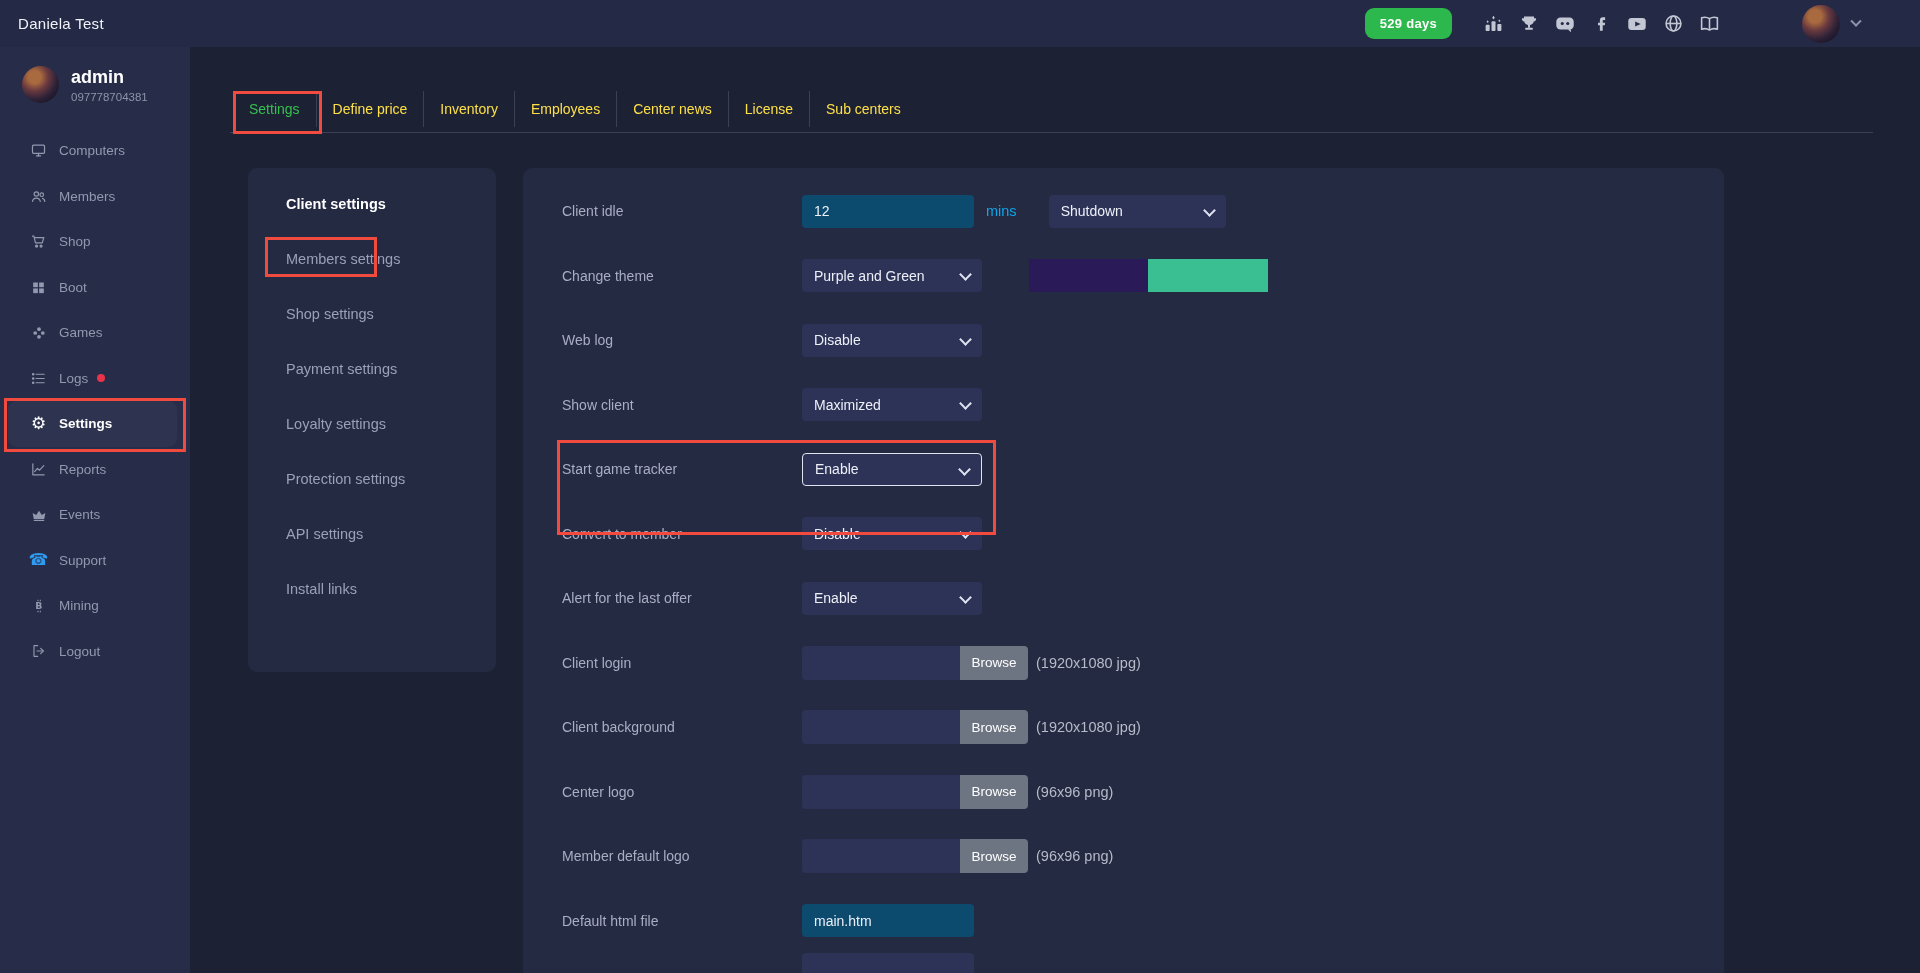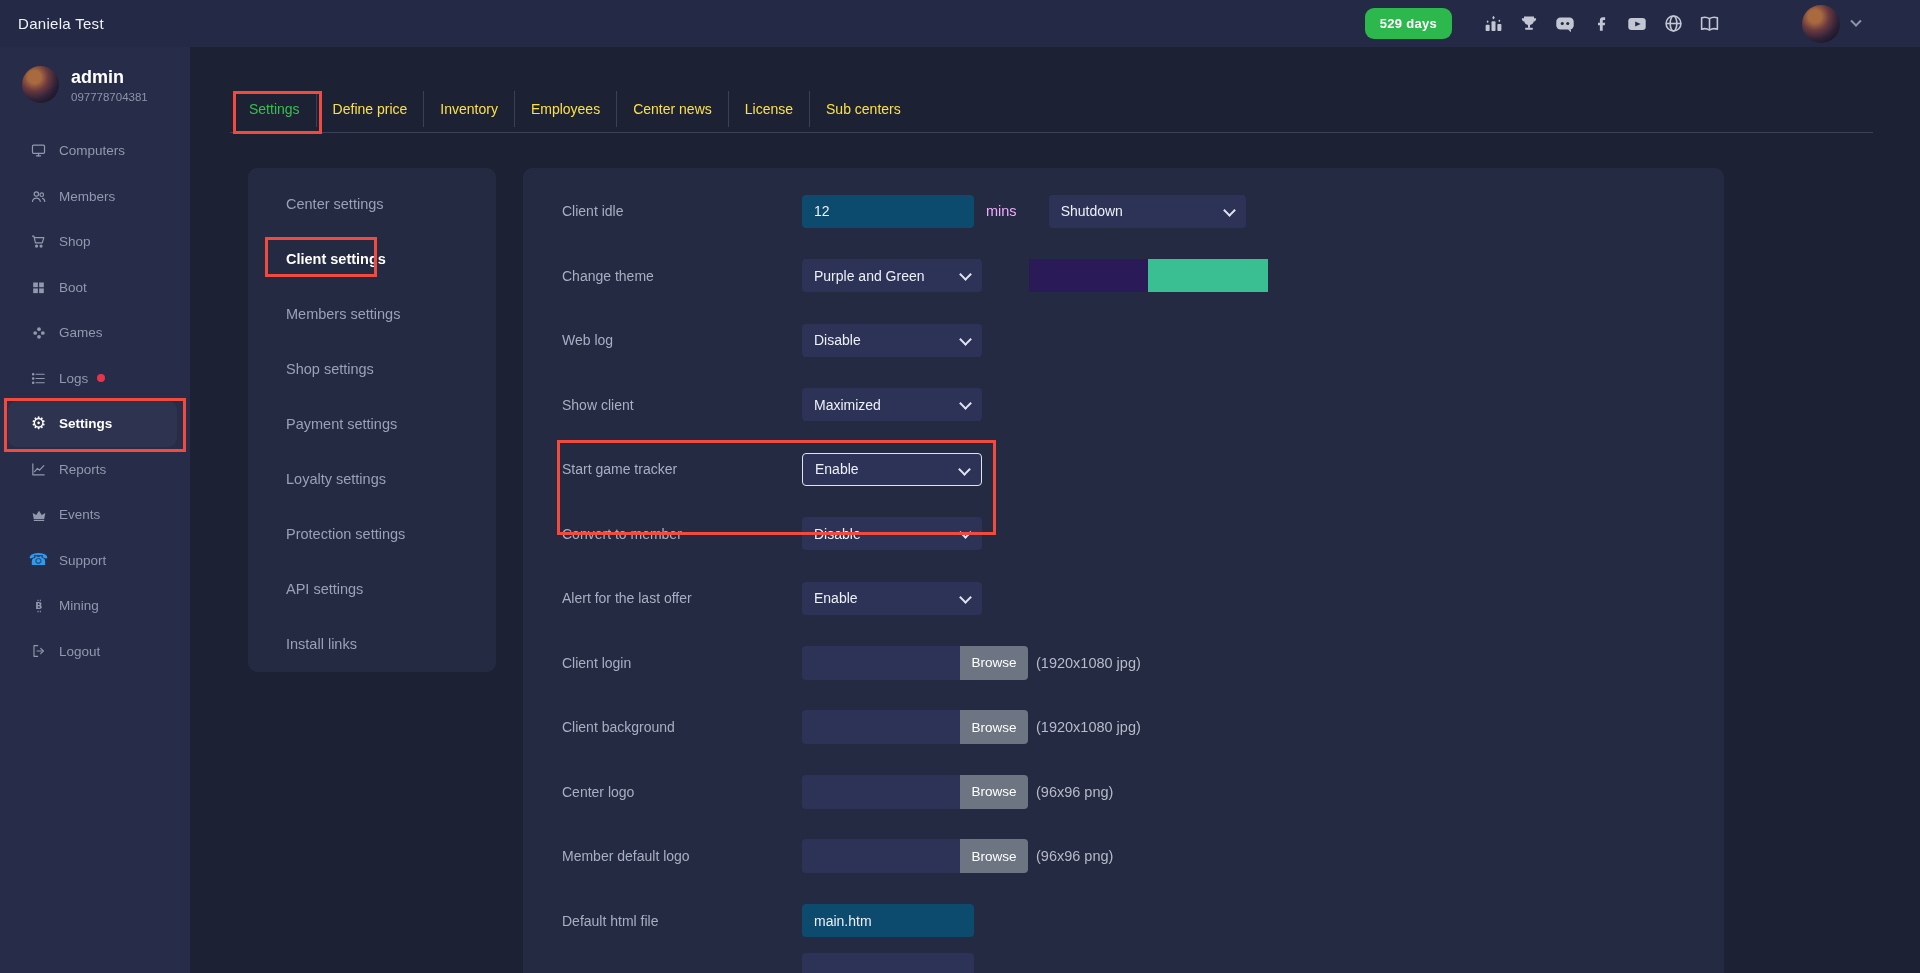--- a/index.html
+++ b/index.html
@@ -67,22 +67,22 @@
     background:#242a42; border-radius:9px; padding:11px 0 0 39px; z-index:1; }
   .frow { height:64.5px; display:flex; align-items:center; position:relative; }
   .flabel { width:240px; color:#a9aec2; font-size:14px; flex:none; }
   .inp { width:172px; height:33px; background:#0c4a6e; border-radius:4px;
     display:flex; align-items:center; padding:0 12px; font-size:14px; color:#eef0f8; }
   .sel { width:180px; height:33px; background:#2d3357; border-radius:4px; position:relative;
     display:flex; align-items:center; padding:0 28px 0 12px; font-size:14px; color:#eef0f8;
     cursor:pointer; flex:none; }
   .sel::after { content:""; position:absolute; right:12px; top:11px; width:7px; height:7px;
     border-right:2px solid #dfe3f0; border-bottom:2px solid #dfe3f0; transform:rotate(45deg); }
-  .suffix { margin:0 11px 0 12px; color:#f0abfc; font-size:14.5px; }
-  .sel.second { width:197px; margin-left:21px; }
+  .suffix { margin:0 11px 0 12px; color:#0ea5e9; font-size:14.5px; }
+  .sel.second { width:177px; margin-left:21px; }
   .swatches { display:flex; height:33px; margin-left:47px; }
   .swatch-a { width:119px; height:33px; }
   .swatch-b { width:120px; height:33px; }
   .sel.open { border:1px solid #dfe3f0; }
   .filegroup { display:flex; width:226px; height:34px; border-radius:4px; overflow:hidden; flex:none; }
   .filebox { flex:1; background:#2d3357; }
   .browse { width:68px; background:#6d7582; color:#fff; font-size:13.5px;
     display:flex; align-items:center; justify-content:center; cursor:pointer; }
   .note { margin-left:8px; color:#b6bac9; font-size:14.5px; }
   .partial-row { height:20px; display:flex; }
@@ -297,21 +297,20 @@
     <div class="tab">Inventory</div>
     <div class="tab">Employees</div>
     <div class="tab">Center news</div>
     <div class="tab">License</div>
     <div class="tab">Sub centers</div>
   </div>
   <div class="tab-underline"></div>
 </div>
 
 <div class="submenu-card">
-  <div class="submenu-item">Center settings</div>
   <div class="submenu-item active">Client settings</div>
   <div class="submenu-item">Members settings</div>
   <div class="submenu-item">Shop settings</div>
   <div class="submenu-item">Payment settings</div>
   <div class="submenu-item">Loyalty settings</div>
   <div class="submenu-item">Protection settings</div>
   <div class="submenu-item">API settings</div>
   <div class="submenu-item">Install links</div>
 </div>
 

